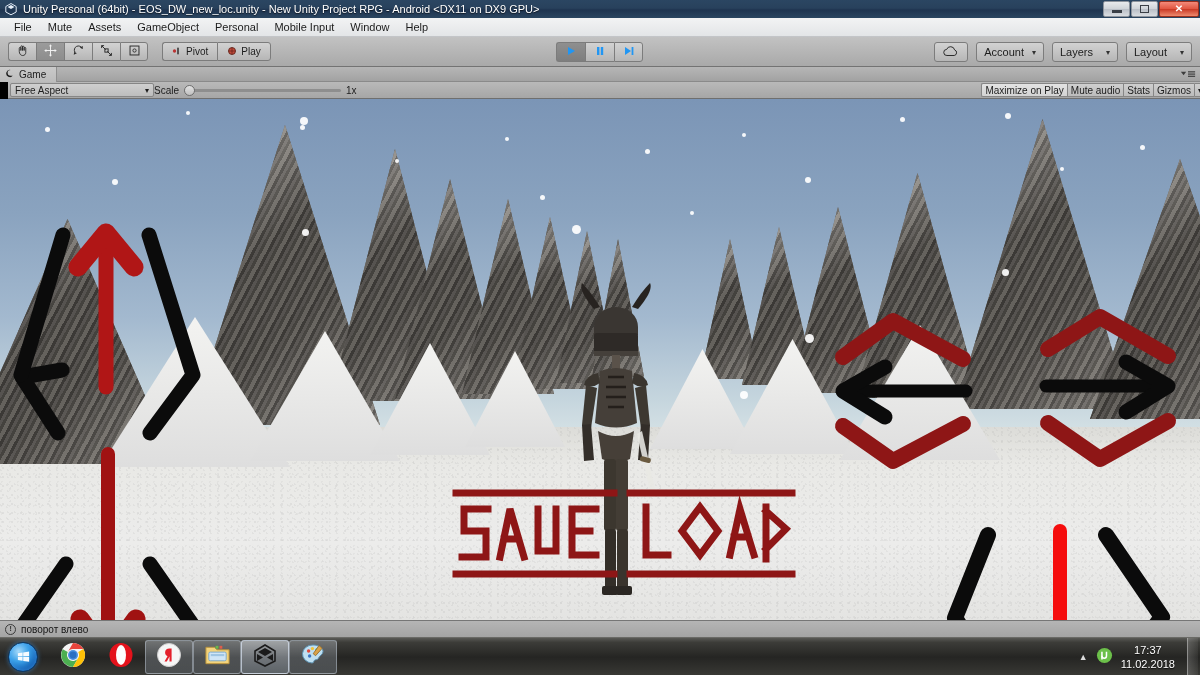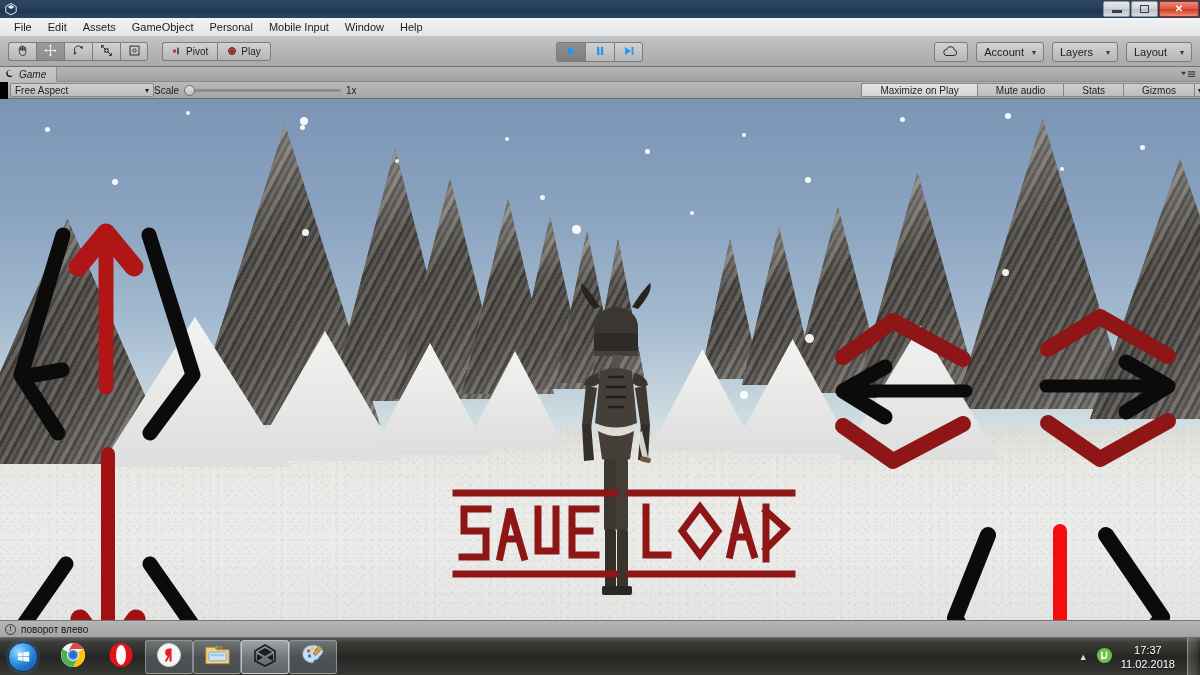--- a/index.html
+++ b/index.html
@@ -104,21 +104,21 @@
     background: linear-gradient(to bottom, #d2d2d2, #b6b6b6);
     display: flex; align-items: center; justify-content: space-between;
     font-size: 11px; color: #1c1c1c;
   }
   .dd-btn .arr { font-size: 8px; margin-left: 8px; color: #333; }
 
   
   .tabstrip {
     position: absolute; top: 67px; left: 0; width: 1200px; height: 15px;
     background: linear-gradient(to bottom, #b6b6b6, #a2a2a2);
-    border-bottom: 1px solid #8a8a8a; display: flex; align-items: center; font-style: italic;
+    border-bottom: 1px solid #8a8a8a; display: flex; align-items: center;
   }
   .tab {
     height: 15px; padding: 0 10px 0 6px; display: flex; align-items: center; gap: 4px;
     font-size: 10px; color: #1d1d1d;
     background: linear-gradient(to bottom, #cacaca, #bcbcbc);
     border-right: 1px solid #8f8f8f;
   }
   .tabstrip .tab-opts { position: absolute; right: 4px; top: 2px; display:flex; gap:2px; align-items:center; }
 
   
@@ -136,21 +136,21 @@
     font-size: 10px; color: #1d1d1d; padding: 0 4px;
   }
   .scale-wrap { display: flex; align-items: center; gap: 5px; font-size: 10px; color: #1d1d1d; }
   .scale-track { width: 157px; height: 3px; background: #8e8e8e; border-radius: 2px; position: relative; }
   .scale-knob {
     position: absolute; left: 0; top: -4px; width: 11px; height: 11px; border-radius: 50%;
     background: linear-gradient(to bottom, #e2e2e2, #c0c0c0); border: 1px solid #6f6f6f;
   }
   .gamebar-right { position: absolute; right: 2px; top: 1px; display: flex; }
   .gb-btn {
-    height: 14px; padding: 0 18px; font-size: 10px; color: #1c1c1c;
+    height: 14px; padding: 0 3px; font-size: 10px; color: #1c1c1c;
     background: linear-gradient(to bottom, #cfcfcf, #bcbcbc);
     border: 1px solid #868686; border-right-width: 0;
     display: flex; align-items: center;
   }
   .gb-btn:first-child { border-radius: 2px 0 0 2px; background: linear-gradient(to bottom, #e3e3e3, #d4d4d4);}
   .gb-btn:last-child { border-radius: 0 2px 2px 0; border-right-width: 1px; padding: 0 3px;}
 
   
   .viewport {
     position: absolute; top: 99px; left: 0; width: 1200px; height: 521px;
@@ -268,34 +268,35 @@
 
 <div class="app">
 
   <div class="titlebar">
     <span class="unity-logo">
       <svg width="14" height="14" viewBox="0 0 14 14">
         <polygon points="7,1.5 12.2,4.5 12.2,10 7,12.8 1.8,10 1.8,4.5" fill="none" stroke="#dde6f2" stroke-width="1"></polygon>
         <polygon points="7,3 10.4,5 7,7 3.6,5" fill="#e7eef8"></polygon>
       </svg>
     </span>
+    <span class="title-text">Unity Personal (64bit) - EOS_DW_new_loc.unity - New Unity Project RPG - Android &lt;DX11 on DX9 GPU&gt;</span>
     <div class="winbtns">
       <div class="winbtn">
           <span class="glyph-min"></span>
         </div>
       <div class="winbtn">
           <span class="glyph-rest"></span>
         </div>
       <div class="winbtn close">✕</div>
     </div>
   </div>
 
   <div class="menubar">
     <div class="menu-item">File</div>
-    <div class="menu-item">Edit</div>
+    <div class="menu-item">Mute</div>
     <div class="menu-item">Assets</div>
     <div class="menu-item">GameObject</div>
     <div class="menu-item">Personal</div>
     <div class="menu-item">Mobile Input</div>
     <div class="menu-item">Window</div>
     <div class="menu-item">Help</div>
   </div>
 
   <div class="toolbar">
     <div class="btn-group">

